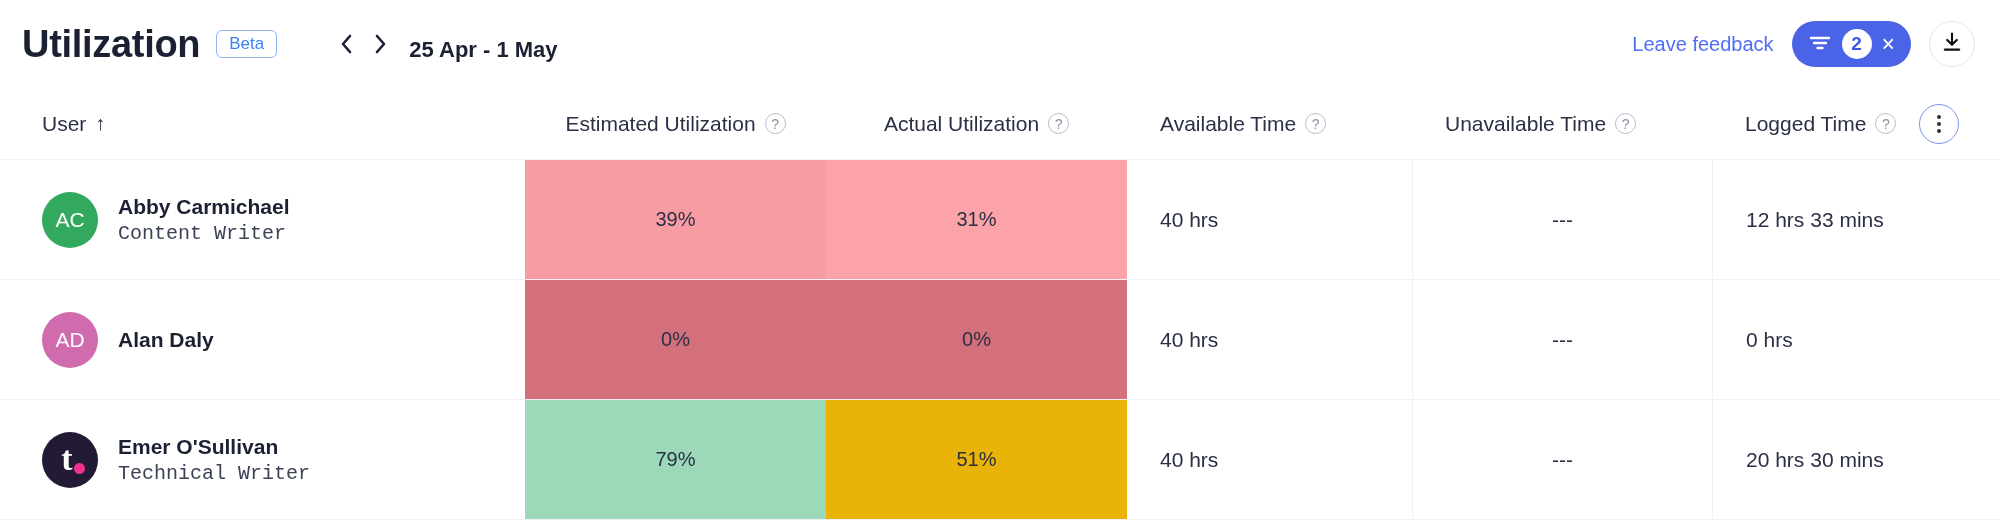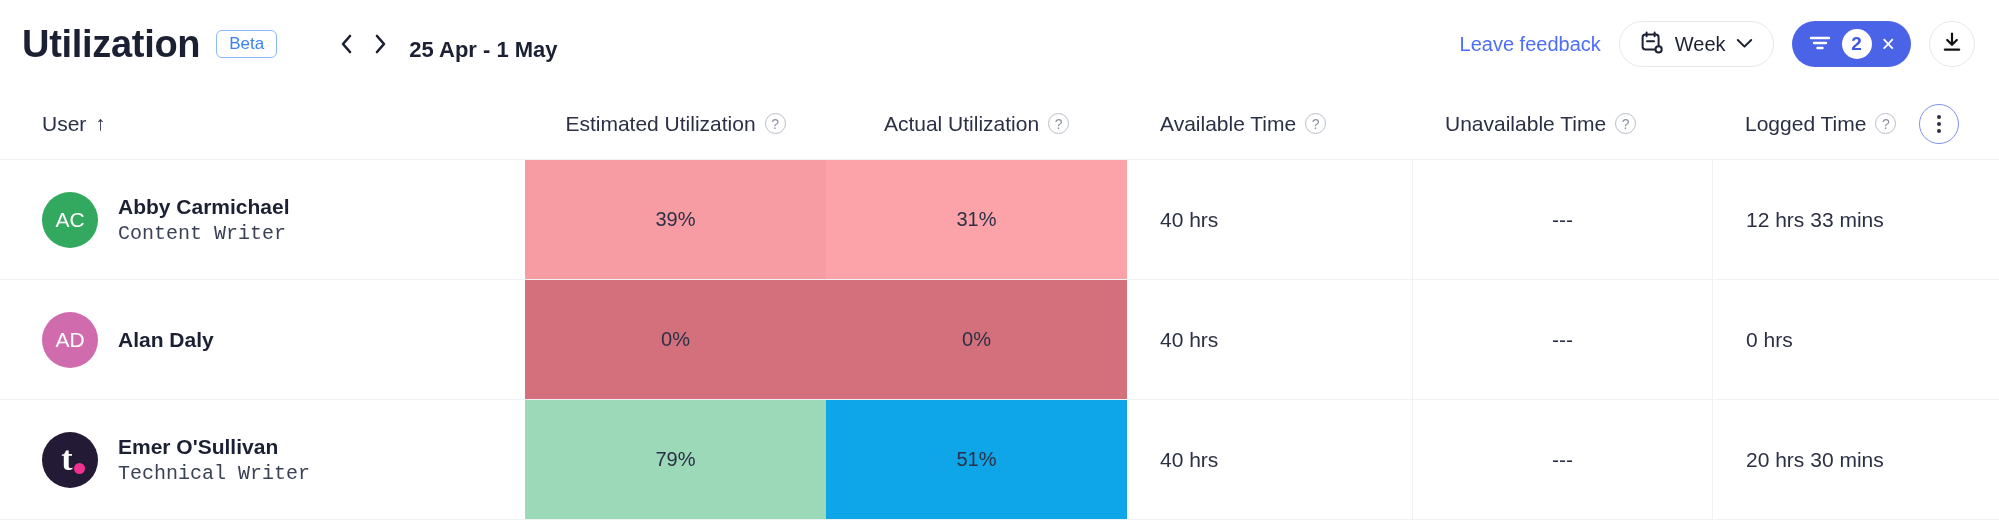--- a/index.html
+++ b/index.html
@@ -247,36 +247,20 @@
       </svg>
     </div>
     <div class="date-label">25 Apr - 1 May</div>
   </div>
 
   <div class="header-right">
 
     <a class="feedback-link">Leave feedback</a>
 
 
-    <div class="week-select">
-      <span>
-        <svg width="25" height="25" viewBox="0 0 25 25" fill="none" aria-hidden="true">
-          <rect x="2.6" y="4.4" width="16" height="15" rx="3" stroke="#1c2033" stroke-width="2"></rect>
-          <path d="M6.6 2.4 V6.2 M14.6 2.4 V6.2" stroke="#1c2033" stroke-width="2" stroke-linecap="round"></path>
-          <path d="M7 11.3 H14" stroke="#1c2033" stroke-width="2" stroke-linecap="round"></path>
-          <circle cx="18.6" cy="19.4" r="3.1" fill="#fff" stroke="#1c2033" stroke-width="2"></circle>
-        </svg>
-      </span>
-      <span class="wk-label">Week</span>
-      <span>
-        <svg width="17" height="11" viewBox="0 0 17 11" fill="none" aria-hidden="true">
-          <path d="M1.8 2 L8.5 8.6 L15.2 2" stroke="#1c2033" stroke-width="2" stroke-linecap="round" stroke-linejoin="round"></path>
-        </svg>
-      </span>
-    </div>
 
     <button class="filter-pill">
       <span>
         <svg width="24" height="20" viewBox="0 0 24 20" fill="none" aria-hidden="true">
           <path d="M3 5 H21 M6 10 H18 M9.5 15 H14.5" stroke="#fff" stroke-width="2.4" stroke-linecap="round"></path>
         </svg>
       </span>
       <span class="filter-count">2</span>
       <span class="filter-x">×</span>
     </button>
@@ -392,21 +376,21 @@
             <span class="tdot"></span>
           </span>
           <span class="uinfo">
             <span class="uname">Emer O'Sullivan</span>
             <span class="urole">Technical Writer</span>
           </span>
         </div>
         <div class="cell metric col-est" style="background:#9bd9b8">
           <span>79%</span>
         </div>
-        <div class="cell metric col-act" style="background:#0ea5e9">
+        <div class="cell metric col-act" style="background:#eab308">
           <span>51%</span>
         </div>
         <div class="cell plain col-avail" style="padding-left:33px">
           <span>40 hrs</span>
         </div>
         <div class="vdiv"></div>
         <div class="cell dashes col-unav" style="padding-left:0;width:299px">
           <span>---</span>
         </div>
         <div class="vdiv"></div>

